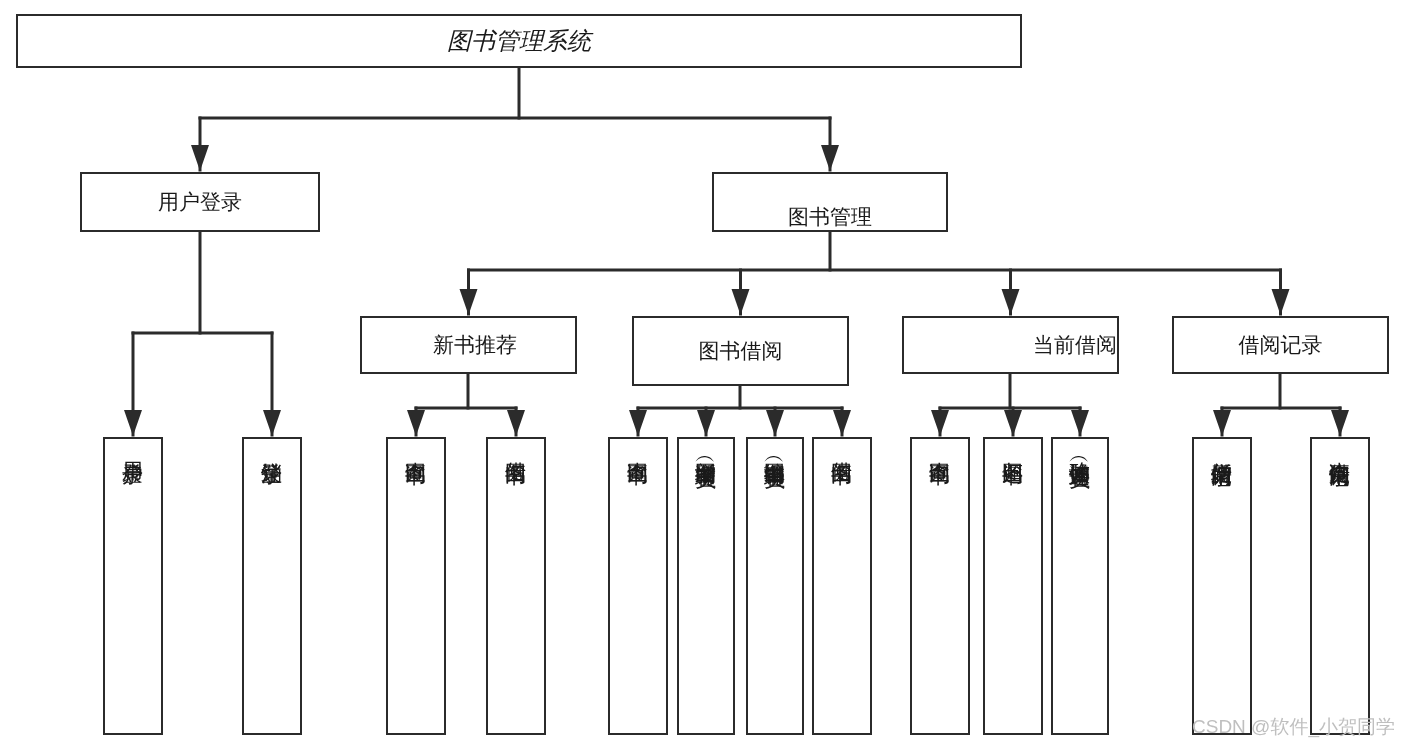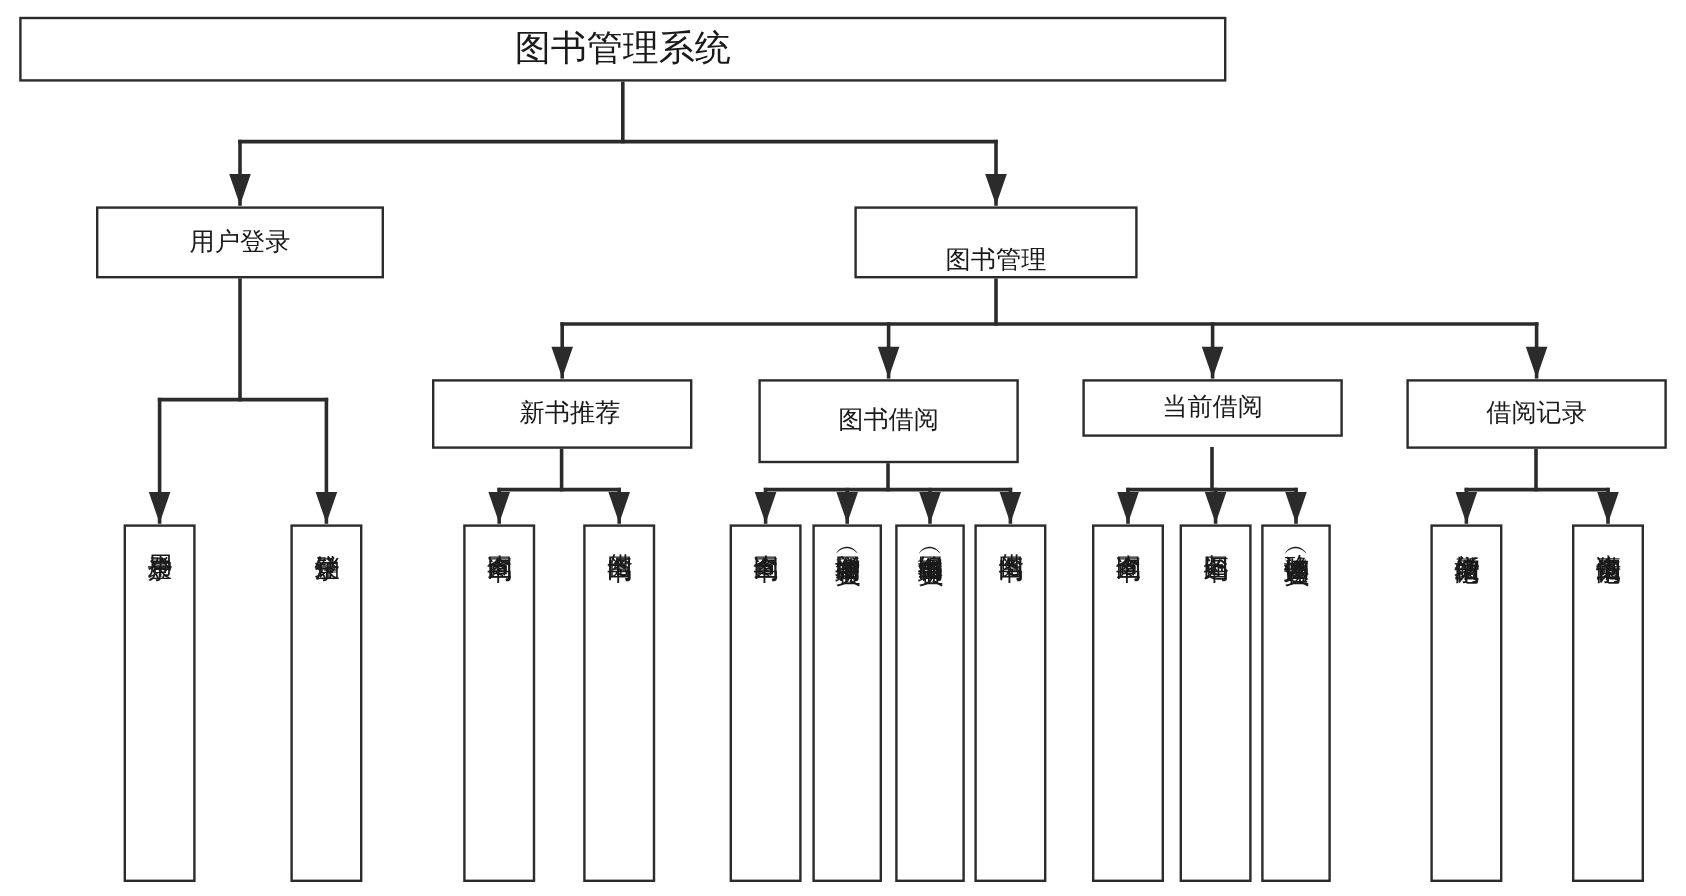--- a/index.html
+++ b/index.html
@@ -51,21 +51,22 @@
     padding-top: 6px;
   }
   .node-box.vertical .node-label {
     writing-mode: vertical-rl;
     text-orientation: upright;
     font-size: 21px;
     letter-spacing: 1px;
     line-height: 1;
   }
   .node-box.root .node-label {
-    font-size: 30px;
+    font-size: 24px;
+    font-style: italic;
   }
   .watermark {
     position: absolute;
     color: #bfbfbf;
     font-size: 19px;
     font-family: "Liberation Sans", "DejaVu Sans", sans-serif;
     white-space: nowrap;
     pointer-events: none;
   }
 </style>
@@ -140,21 +141,21 @@
       </div>
       <div class="node-box horizontal" style="left: 712px; top: 172px; width: 236px; height: 60px; align-items: flex-end;">
         <span class="node-label">图书管理</span>
       </div>
       <div class="node-box horizontal" style="left: 360px; top: 316px; width: 217px; height: 58px; padding-left: 13px;">
         <span class="node-label">新书推荐</span>
       </div>
       <div class="node-box horizontal" style="left: 632px; top: 316px; width: 217px; height: 70px;">
         <span class="node-label">图书借阅</span>
       </div>
-      <div class="node-box horizontal" style="left: 902px; top: 316px; width: 217px; height: 48px;">
+      <div class="node-box horizontal" style="left: 902px; top: 316px; width: 217px; height: 58px; justify-content: flex-end;">
         <span class="node-label">当前借阅</span>
       </div>
       <div class="node-box horizontal" style="left: 1172px; top: 316px; width: 217px; height: 58px;">
         <span class="node-label">借阅记录</span>
       </div>
       <div class="node-box vertical" style="left: 103px; top: 437px; width: 60px; height: 298px;">
         <span class="node-label">用户登录</span>
       </div>
       <div class="node-box vertical" style="left: 242px; top: 437px; width: 60px; height: 298px;">
         <span class="node-label">注销登录</span>
@@ -187,14 +188,15 @@
         <span class="node-label">确认归还（管理员）</span>
       </div>
       <div class="node-box vertical" style="left: 1192px; top: 437px; width: 60px; height: 298px;">
         <span class="node-label">新增借阅记录</span>
       </div>
       <div class="node-box vertical" style="left: 1310px; top: 437px; width: 60px; height: 298px;">
         <span class="node-label">查询借阅记录</span>
       </div>
     </div>
 
+  <div class="watermark" style="left: 1192px; top: 714px; color: rgb(191, 191, 191);">CSDN @软件_小贺同学</div>
 
 </div>
 
 </body></html>

